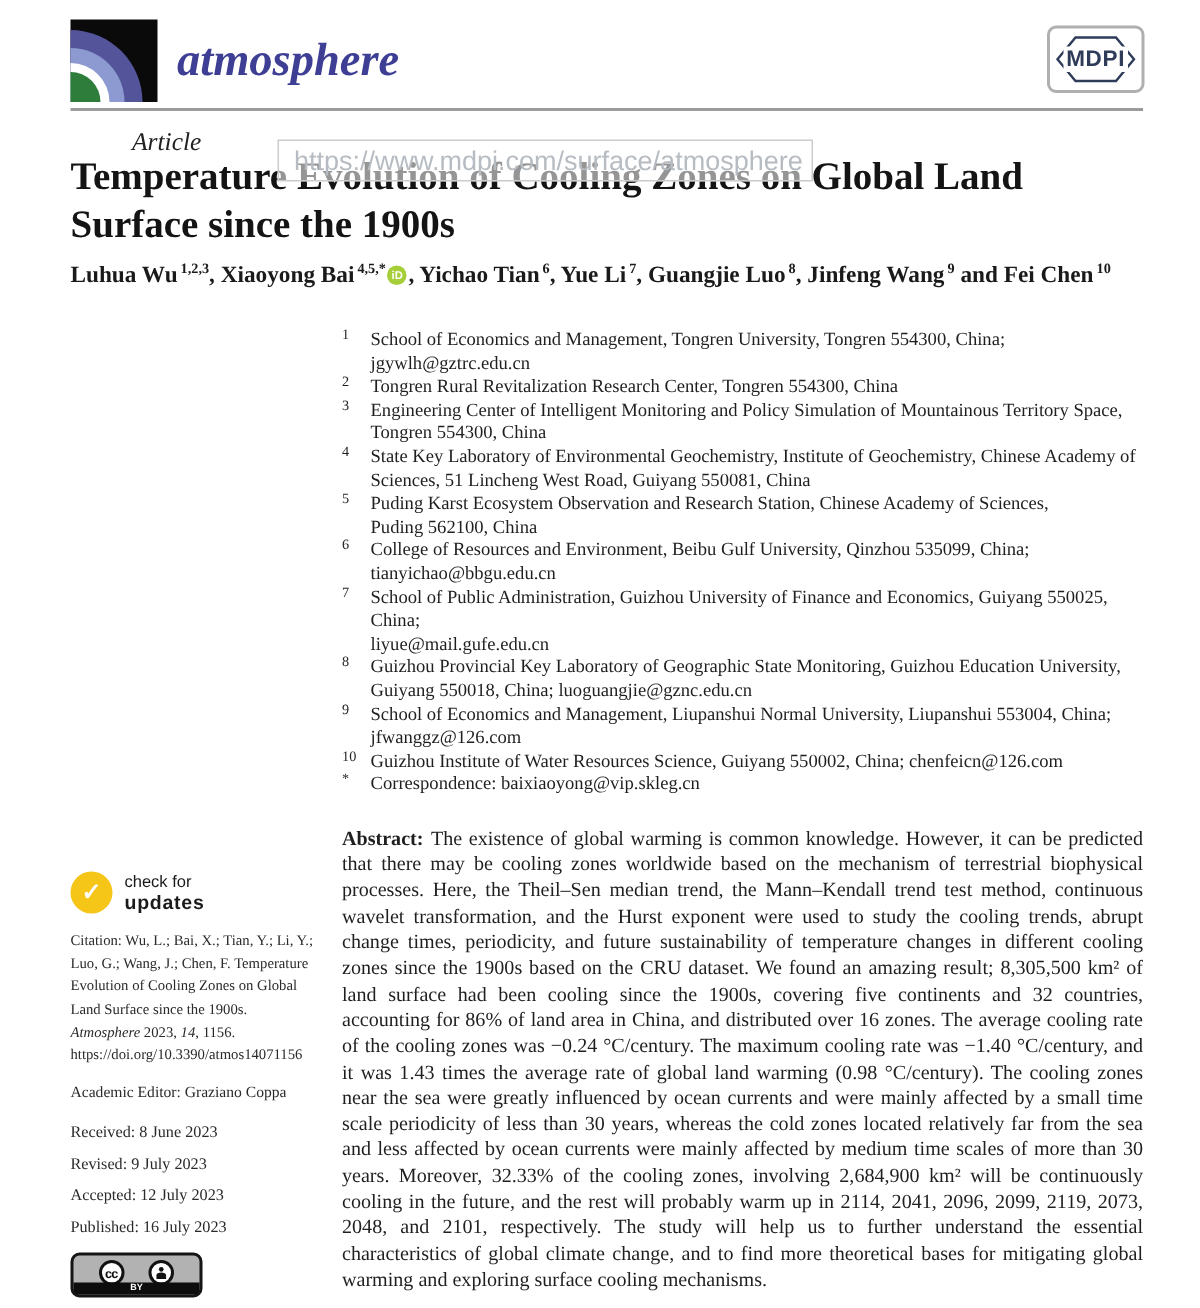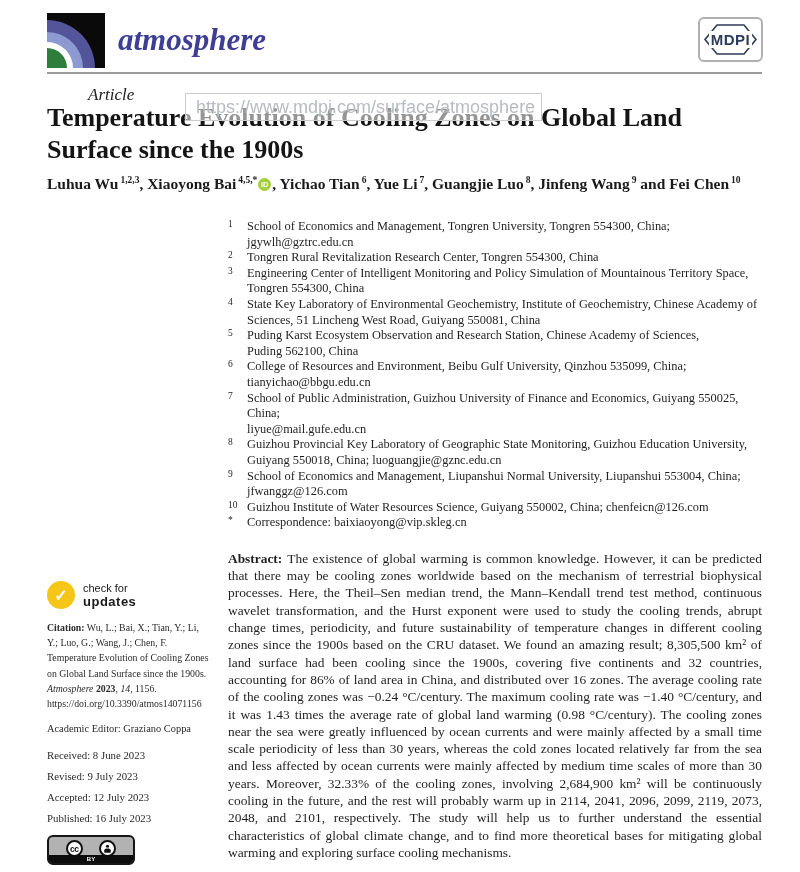--- a/index.html
+++ b/index.html
@@ -40,21 +40,21 @@
   .abstract .lbl,.keywords .lbl{font-weight:bold;margin-right:5px;}
   .keywords{margin-top:17px;font-size:13.4px;color:#1f1f1f;}
   
   .check-badge{margin-top:362px;display:flex;align-items:center;cursor:pointer;}
   .check-circle{width:28px;height:28px;border-radius:50%;background:#f5c518;color:#fff;font-size:16px;font-weight:bold;
                 display:flex;align-items:center;justify-content:center;font-family:"Liberation Sans",sans-serif;}
   .check-text{margin-left:8px;font-family:"Liberation Sans",sans-serif;color:#1a1a1a;line-height:13px;}
   .check-l1{font-size:11px;}
   .check-l2{font-size:13px;font-weight:bold;letter-spacing:.5px;}
   .citation{margin-top:11px;font-size:9.8px;line-height:15.2px;color:#2a2a2a;width:162px;}
-  .citation .b{font-weight:bold;}
+  .citation .b{font-weight:normal;}
   .citation .i{font-style:italic;}
   .academic-editor{margin-top:12px;font-size:10.4px;color:#2a2a2a;}
   .dates{margin-top:11px;font-size:10.8px;line-height:21px;color:#2a2a2a;}
   .cc-badge{position:relative;margin-top:6px;width:88px;height:30px;box-sizing:border-box;background:#b2b2b2;
             border:2px solid #151515;border-radius:6px;display:flex;align-items:flex-start;justify-content:space-evenly;
             padding-top:3px;cursor:pointer;}
   .cc-circle{width:17px;height:17px;box-sizing:border-box;border:2px solid #111;border-radius:50%;background:#ffffff;
              display:flex;align-items:center;justify-content:center;font-family:"Liberation Sans",sans-serif;
              font-size:8.5px;font-weight:bold;color:#111;letter-spacing:-.5px;}
   .cc-bar{position:absolute;left:0;right:0;bottom:0;height:8px;background:#0d0d0d;border-radius:0 0 3px 3px;

